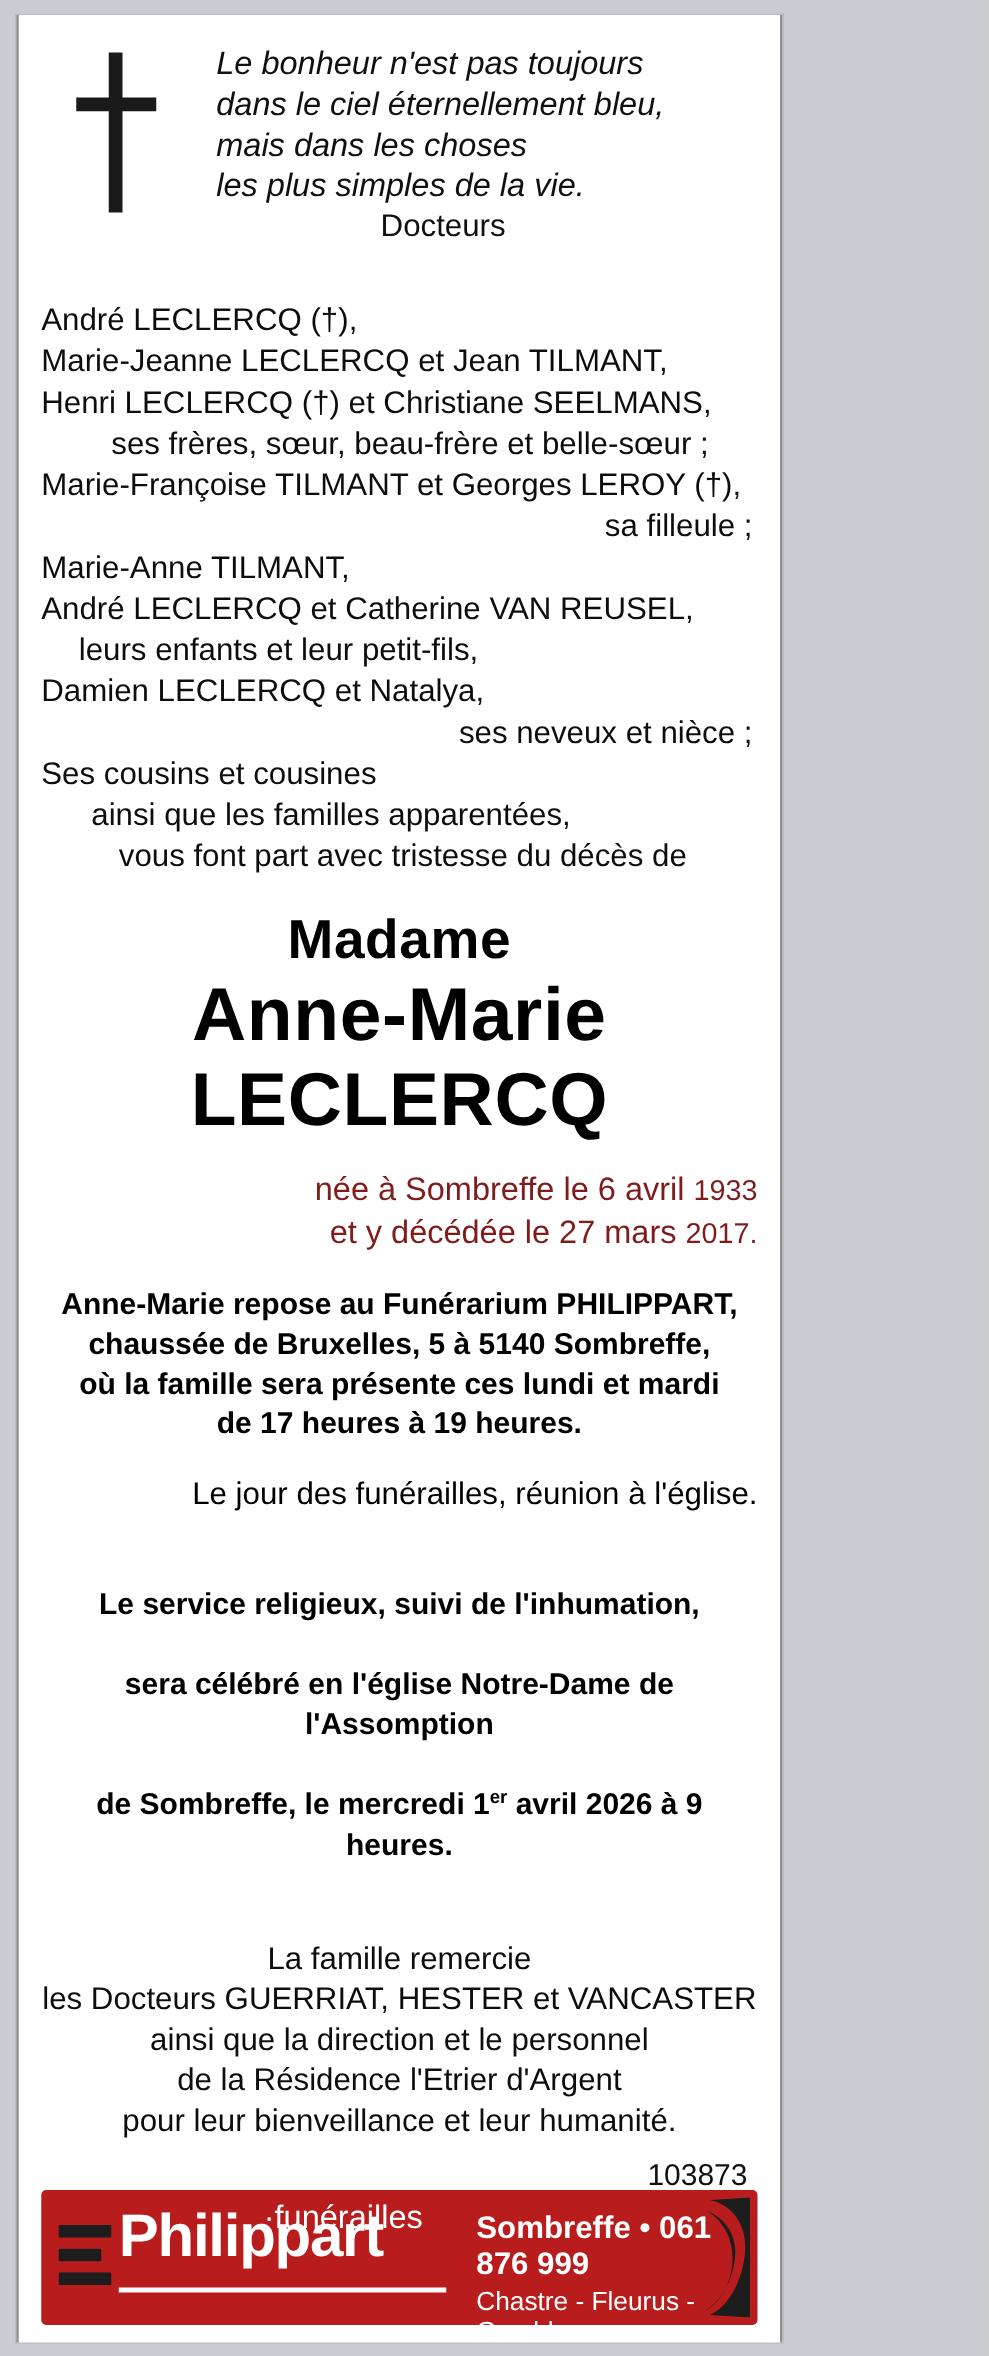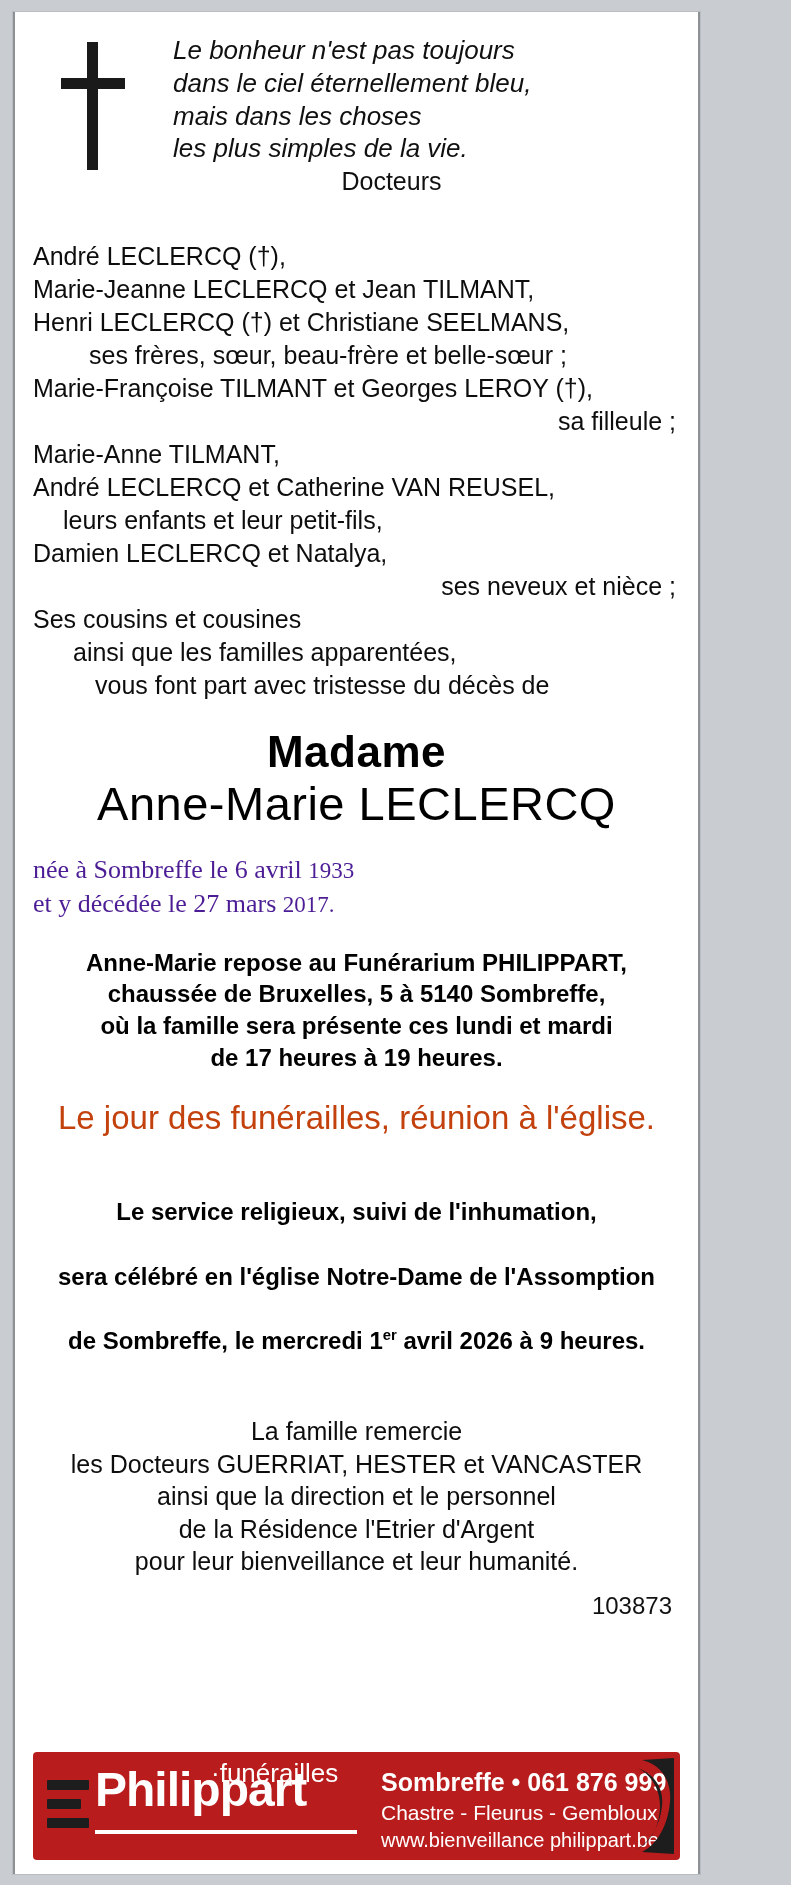--- a/index.html
+++ b/index.html
@@ -17,21 +17,21 @@
     position: relative;
     width: 791px;
     height: 1885px;
     background: #c9ccd0;
     box-sizing: border-box;
   }
   .notice {
     position: absolute;
     left: 13px;
     top: 12px;
-    width: 687px;
+    width: 613px;
     height: 1862px;
     background: #ffffff;
     box-sizing: border-box;
     border-left: 2px solid #8d9196;
     border-right: 2px solid #8d9196;
     box-shadow: 0 0 0 1px #b9bcc0;
     overflow: hidden;
   }
   .inner {
     padding: 0 18px;
@@ -107,54 +107,53 @@
     padding-top: 26px;
   }
   .madame {
     font-size: 44px;
     font-weight: bold;
     letter-spacing: 0.5px;
     color: #000;
     line-height: 1.1;
   }
   .fullname {
-    font-size: 47px;
-    font-weight: normal;
+    font-size: 60px;
+    font-weight: bold;
     letter-spacing: 0.5px;
     color: #000;
     line-height: 1.12;
     padding-top: 2px;
   }
 
   
   .dates {
-    text-align: left;
+    text-align: right;
     font-size: 26px;
     line-height: 1.3;
-    color: #4c1d95;
+    color: #7f1d1d;
     padding-top: 22px;
-    font-family: Liberation Serif, serif;
   }
   .small-year { font-size: 23px; }
 
   
   .bold-para {
     text-align: center;
     font-size: 24px;
     font-weight: bold;
     line-height: 1.32;
     color: #000;
     padding-top: 26px;
     white-space: pre-line;
   }
   .plain-para {
-    text-align: center;
-    font-size: 33px;
+    text-align: right;
+    font-size: 25px;
     line-height: 1.3;
-    color: #c2410c;
+    color: #000000;
     padding-top: 24px;
     white-space: pre-line;
   }
   .bold-para2 {
     text-align: center;
     font-size: 24px;
     font-weight: bold;
     line-height: 1.34;
     color: #000;
     padding-top: 24px;

